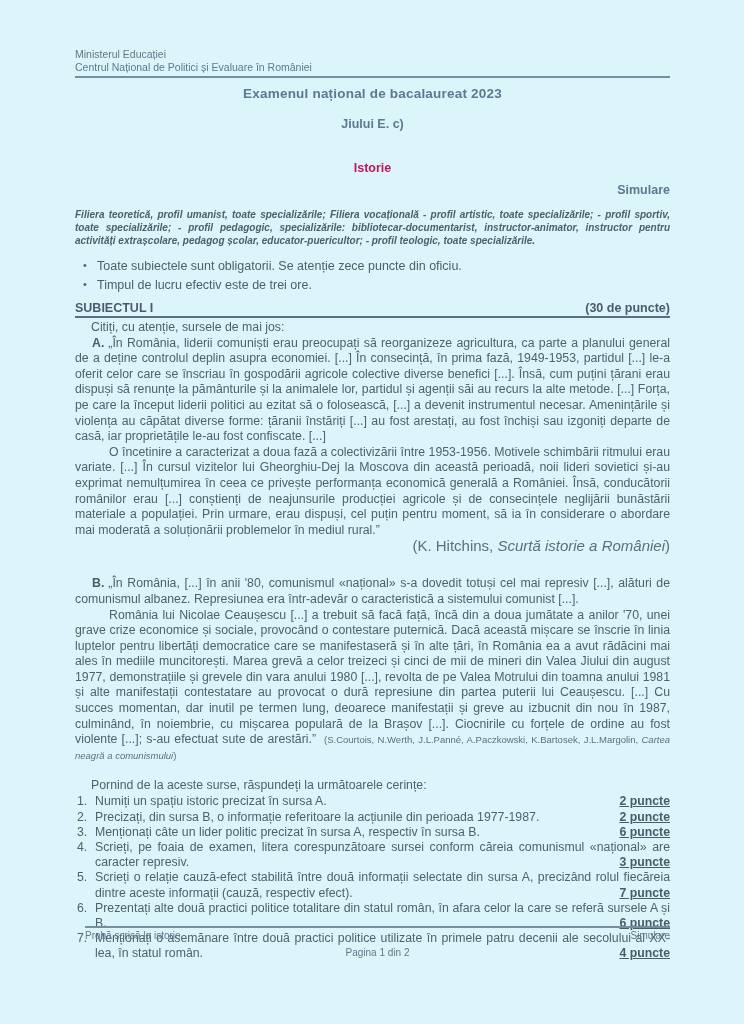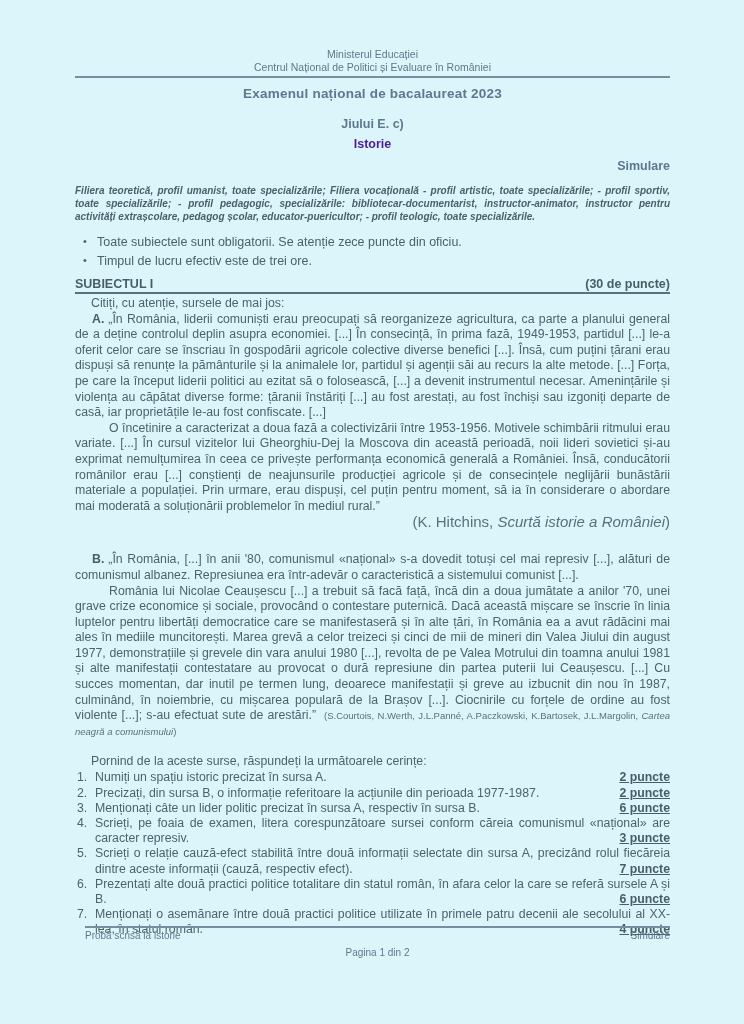--- a/index.html
+++ b/index.html
@@ -11,25 +11,25 @@
     -webkit-font-smoothing:antialiased;
   }
   .page{
     position:relative;
     width:744px;height:1024px;
     box-sizing:border-box;
     padding:48px 74px 0 75px;
     overflow:hidden;
     background:#dcf5fa;
   }
-  .ministry{ text-align:center; font-size:10.5px; line-height:13px; color:#60788a;
+  .ministry{ font-size:10.5px; line-height:13px; color:#60788a;
     border-bottom:2px solid #74909e; padding-bottom:2px;}
   .title{ margin:8px 0 0 0; text-align:center; font-size:13.5px; font-weight:bold; color:#5d7890; letter-spacing:.2px;}
   .proba{ margin-top:16px; text-align:center; font-size:12.5px; font-weight:bold; color:#5d7890;}
-  .subject{ margin-top:6px; text-align:center; font-size:12.5px; font-weight:bold; color:#4c1d95;}
+  .subject{ margin-top:30px; text-align:center; font-size:12.5px; font-weight:bold; color:#be185d;}
   .simulare{ margin-top:8px; text-align:right; font-size:12.5px; font-weight:bold; color:#5d7890;}
   .filiera{ margin-top:11px; font-style:italic; font-weight:600; font-size:10px; line-height:13px;
     text-align:justify; color:#4c606c;}
   .bullets{ margin-top:9px;}
   .bullet-row{ padding-left:8px; font-size:12.5px; line-height:18px; color:#4c606c;}
   .bm{ display:inline-block; width:14px; font-size:11px; vertical-align:1px;}
   .subiect-head{ display:flex; justify-content:space-between; margin-top:7px;
     font-size:12.5px; font-weight:bold; color:#485d69;
     border-bottom:2px solid #55707e; padding-bottom:1px;}
   .intro{ margin:2px 0 0 0; font-size:12.3px; line-height:15.6px; text-indent:16px;}

